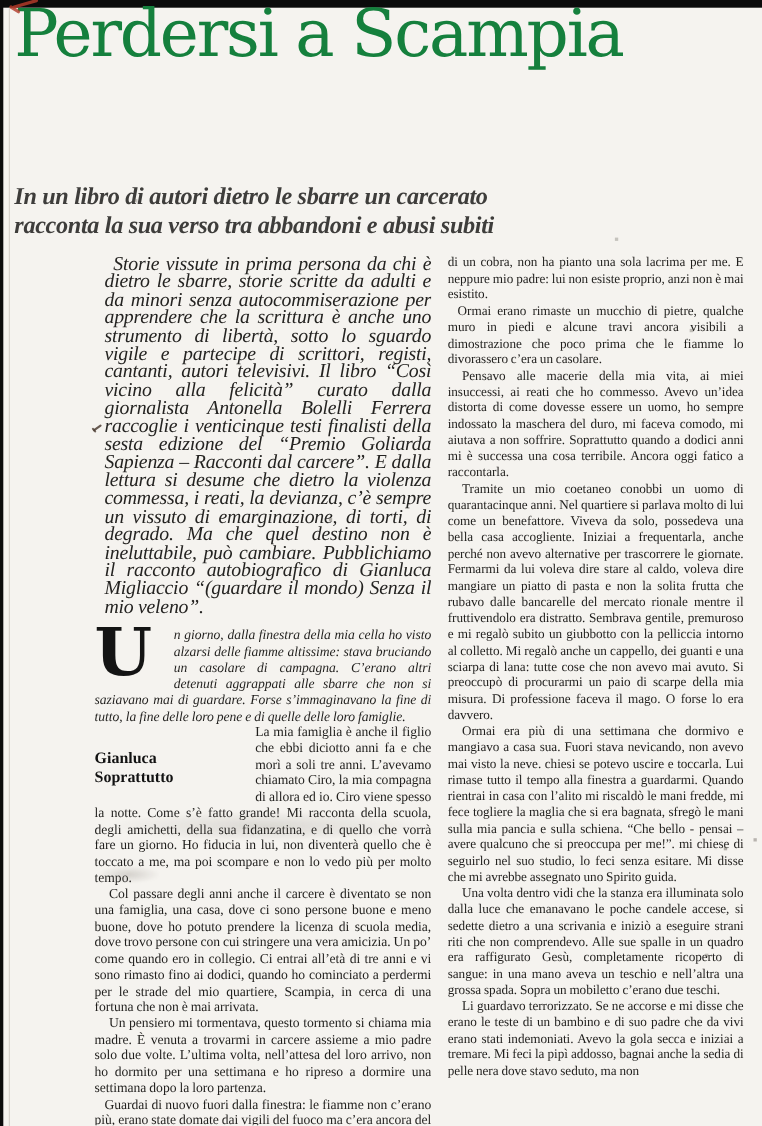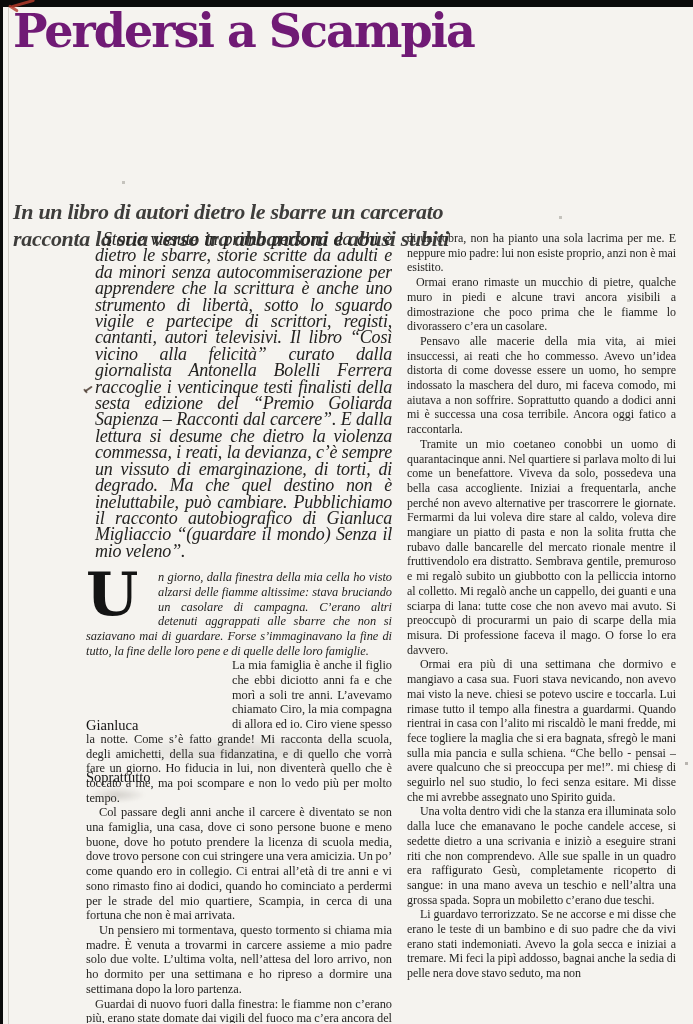--- a/index.html
+++ b/index.html
@@ -9,27 +9,27 @@
     font-family:"Liberation Serif","DejaVu Serif",serif;
     color:#1f1e1c;
   }
   .bar-top  { position:absolute; top:0; left:0; width:693px; height:7px; background:#0b0b0b; }
   .bar-left { position:absolute; top:0; left:0; width:3px; height:1024px; background:#0b0b0b; }
   .edge-line{ position:absolute; top:7px; left:8px; width:1px; height:1017px; background:#d4d0c9; }
 
   .headline {
     position:absolute; left:13px; top:6px; width:660px;
     font-family:"DejaVu Serif","Liberation Serif",serif;
-    font-weight:bold; font-size:46px; line-height:51px;
-    letter-spacing:-2px; color:#701a75;
+    font-weight:normal; font-size:60px; line-height:51px;
+    letter-spacing:-2px; color:#15803d;
   }
   .subtitle {
     position:absolute; left:13px; top:164px; width:560px;
     font-style:italic; font-weight:bold; font-size:22px; line-height:27px;
-    letter-spacing:-0.3px; color:#3e3d3b;margin-top:34px;
+    letter-spacing:-0.3px; color:#3e3d3b;
   }
 
   .col {
     position:absolute; top:231px; height:792px; overflow:hidden;
     text-align:justify; font-size:12.4px; line-height:14.7px;
     letter-spacing:-0.05px; word-spacing:-0.3px; color:#201f1d;
   }
   .col-left  { left:86px;  width:306px; }
   .col-right { left:407px; width:269px; font-size:12px; }
 
@@ -42,22 +42,22 @@
   .dropcap {
     float:left; width:70px; height:44px; margin:2px 2px 0 0;
     font-family:"DejaVu Serif",serif; font-style:normal; font-weight:bold;
     font-size:60px; line-height:44px; text-align:left; color:#141414;
   }
   .byline-float {
     float:left; width:146px; height:68px; padding-top:24px;
     box-sizing:border-box; text-align:left;
   }
   .byline-line {
-    display:block; font-weight:normal; font-size:14.5px; line-height:17px;
-    letter-spacing:0; color:#121212; text-indent:0;margin-top:35px;
+    display:block; font-weight:bold; font-size:14.5px; line-height:17px;
+    letter-spacing:0; color:#121212; text-indent:0;
   }
   .p { margin:0; text-indent:13px; }
   .p.noindent { text-indent:0; }
   .p.ital { text-indent:9px; }
 
   
   .mark-red-1 { position:absolute; left:11px; top:2px; width:24px; height:3px;
     background:#b23a29; border-radius:2px; transform:rotate(-16deg); opacity:.85; }
   .mark-red-2 { position:absolute; left:8px; top:7px; width:11px; height:2.5px;
     background:#b23a29; border-radius:2px; transform:rotate(32deg); opacity:.8; }

